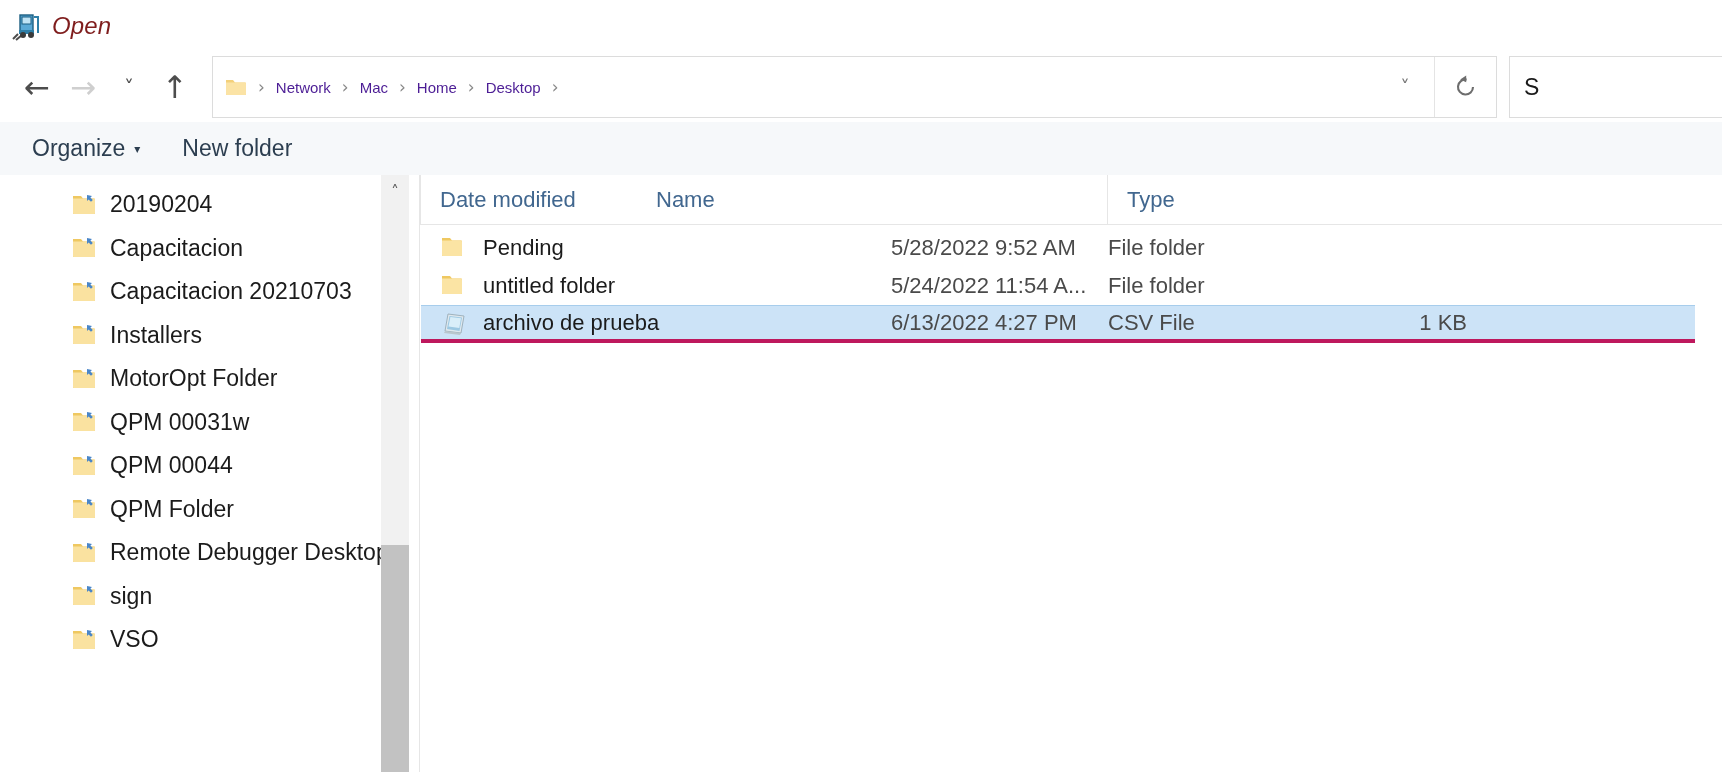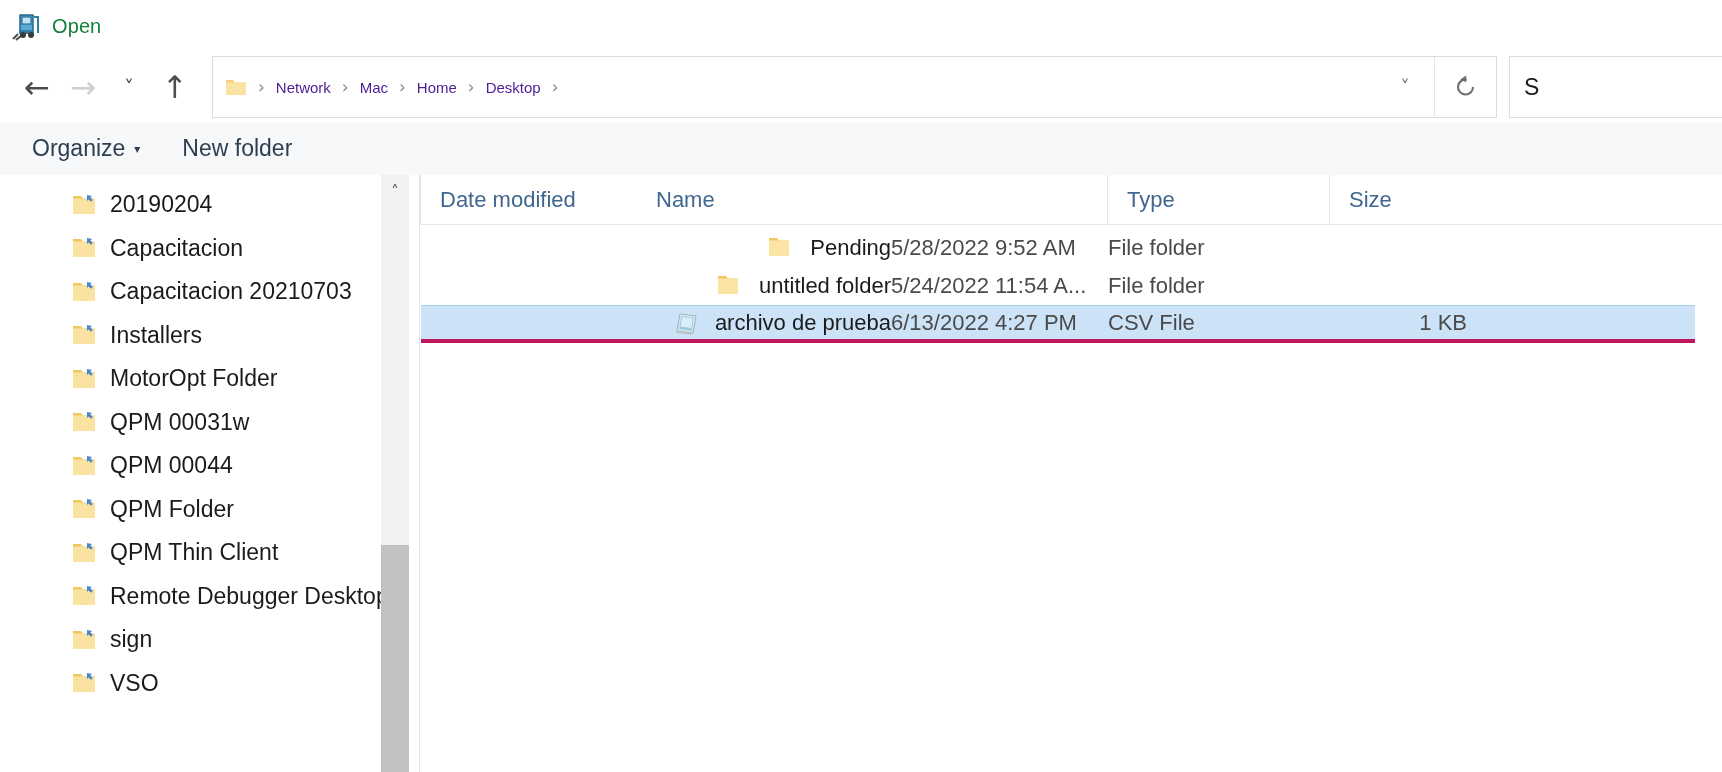--- a/index.html
+++ b/index.html
@@ -16,21 +16,21 @@
   .titlebar {
     position: absolute; left: 0; top: 0; width: 1722px; height: 52px;
     background: #ffffff;
     display: flex; align-items: center;
   }
   .title-icon {
     width: 34px; height: 34px; margin-left: 10px; margin-right: 8px;
     position: relative; flex: none;
   }
   .title-text {
-    font-size: 20px; color: #15803d; letter-spacing: .1px;
+    font-size: 24px; color: #7f1d1d; letter-spacing: .1px; font-style: italic;
   }
 
   
   .navbar {
     position: absolute; left: 0; top: 52px; width: 1722px; height: 70px;
     background: #ffffff;
     display: flex; align-items: center;
   }
   .nav-btn {
     width: 46px; height: 46px; flex: none;
@@ -163,21 +163,21 @@
   .rows { padding-top: 4px; }
   .row {
     display: flex; align-items: center; height: 38px;
     margin: 0 27px 0 1px;
     font-size: 22px; color: #1b1b1b;
   }
   .row.selected {
     background: #cce3f7; border-top: 1px solid #a7cdec; border-bottom: 4px solid #be185d;
   }
   .cell-name {
-    width: 470px; flex: none; display: flex; align-items: center; padding-left: 18px; justify-content: flex-end;
+    width: 470px; flex: none; display: flex; align-items: center; padding-left: 18px;
   }
   .cell-date { width: 217px; flex: none; color: #4a4a4a; }
   .cell-type { width: 222px; flex: none; color: #4a4a4a; }
   .cell-size { width: 145px; flex: none; color: #4a4a4a; text-align: right;
                padding-right: 8px; }
   .row-ico { width: 30px; height: 26px; margin-right: 14px; flex: none; position: relative; }
 
   
   svg { display: block; }
 </style>
@@ -346,30 +346,20 @@
           <span class="tree-label">QPM Folder</span>
         </div>
         <div class="tree-item">
           <span class="folder-ico">
             <svg width="26" height="22" viewBox="0 0 26 22">
               <path d="M1 2 h8 l2 2.6 h11 a1 1 0 0 1 1 1 V19 a1 1 0 0 1 -1 1 H2 a1 1 0 0 1 -1 -1 Z" fill="#efc861"></path>
               <path d="M1 4.6 h21 a1 1 0 0 1 1 1 V19 a1 1 0 0 1 -1 1 H2 a1 1 0 0 1 -1 -1 Z" fill="#fae2a0"></path>
               <path d="M15 1 l5 1 -1.6 1.6 2.4 2.4 -1.8 1.8 -2.4 -2.4 -1.6 1.6 Z" fill="#4a86c8"></path>
             </svg>
           </span>
-          <span class="tree-label">QPM Thin Client</span>
-        </div>
-        <div class="tree-item">
-          <span class="folder-ico">
-            <svg width="26" height="22" viewBox="0 0 26 22">
-              <path d="M1 2 h8 l2 2.6 h11 a1 1 0 0 1 1 1 V19 a1 1 0 0 1 -1 1 H2 a1 1 0 0 1 -1 -1 Z" fill="#efc861"></path>
-              <path d="M1 4.6 h21 a1 1 0 0 1 1 1 V19 a1 1 0 0 1 -1 1 H2 a1 1 0 0 1 -1 -1 Z" fill="#fae2a0"></path>
-              <path d="M15 1 l5 1 -1.6 1.6 2.4 2.4 -1.8 1.8 -2.4 -2.4 -1.6 1.6 Z" fill="#4a86c8"></path>
-            </svg>
-          </span>
           <span class="tree-label">Remote Debugger Desktop</span>
         </div>
         <div class="tree-item">
           <span class="folder-ico">
             <svg width="26" height="22" viewBox="0 0 26 22">
               <path d="M1 2 h8 l2 2.6 h11 a1 1 0 0 1 1 1 V19 a1 1 0 0 1 -1 1 H2 a1 1 0 0 1 -1 -1 Z" fill="#efc861"></path>
               <path d="M1 4.6 h21 a1 1 0 0 1 1 1 V19 a1 1 0 0 1 -1 1 H2 a1 1 0 0 1 -1 -1 Z" fill="#fae2a0"></path>
               <path d="M15 1 l5 1 -1.6 1.6 2.4 2.4 -1.8 1.8 -2.4 -2.4 -1.6 1.6 Z" fill="#4a86c8"></path>
             </svg>
           </span>
@@ -402,23 +392,20 @@
     <div class="col-headers">
       <div class="col col-date">
         <span>Date modified</span>
       </div>
       <div class="col col-name first">
         <span>Name</span>
         <span class="sort-caret">˄</span>
       </div>
       <div class="col col-type">
         <span>Type</span>
-      </div>
-      <div class="col col-size">
-        <span>Size</span>
       </div>
     </div>
 
     <div class="rows" id="rows">
         <div class="row">
           <div class="cell-name">
             <span class="row-ico">
               <svg width="26" height="24" viewBox="0 0 26 24">
                 <path d="M3 3 h8 l2 2.6 h9 a1 1 0 0 1 1 1 V20 a1 1 0 0 1 -1 1 H4 a1 1 0 0 1 -1 -1 Z" fill="#efc861"></path>
                 <path d="M3 5.6 h19 a1 1 0 0 1 1 1 V20 a1 1 0 0 1 -1 1 H4 a1 1 0 0 1 -1 -1 Z" fill="#fbe4a4"></path>

